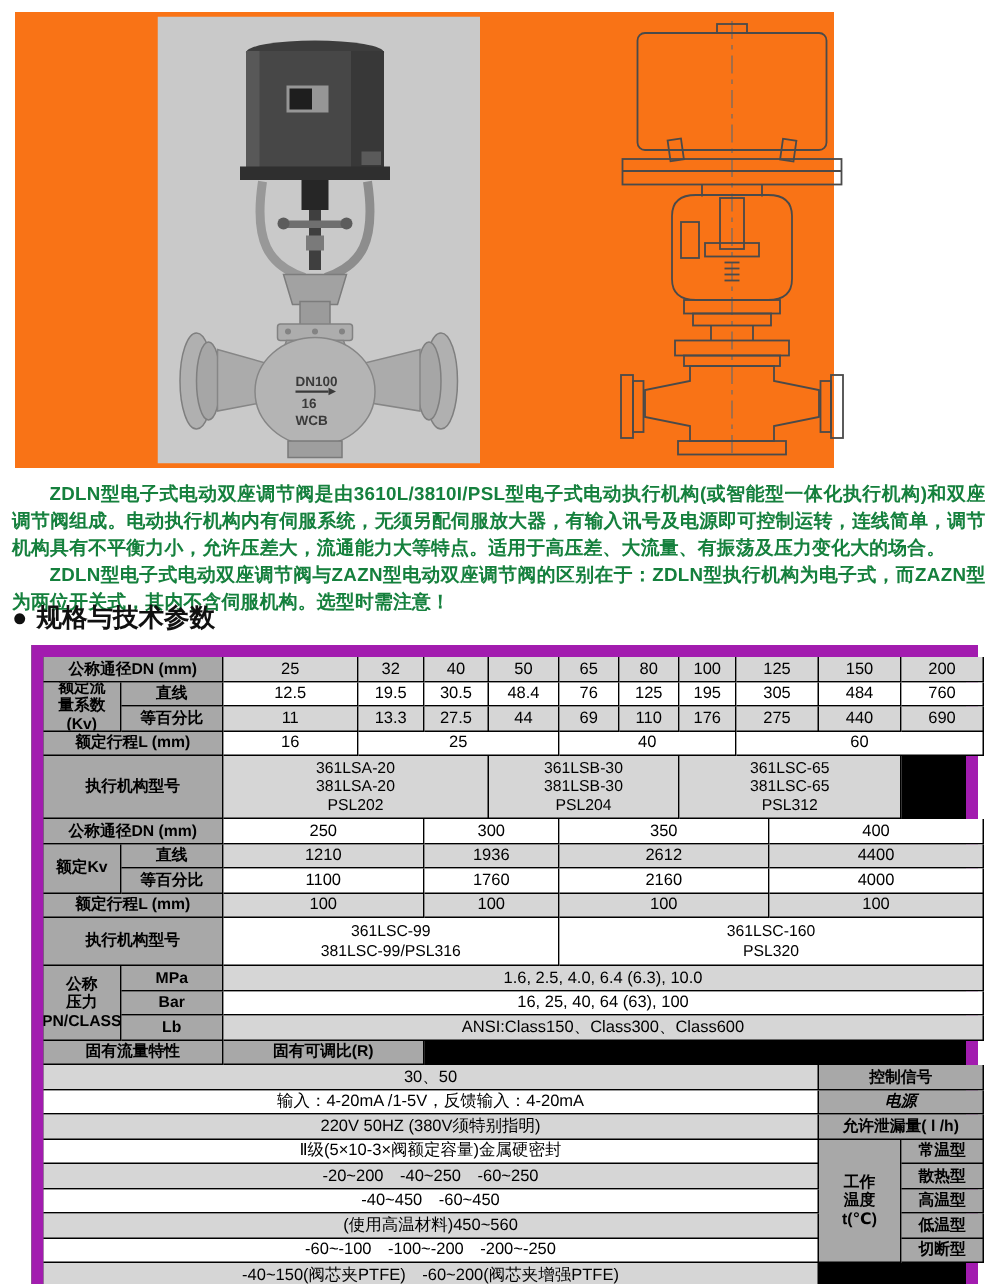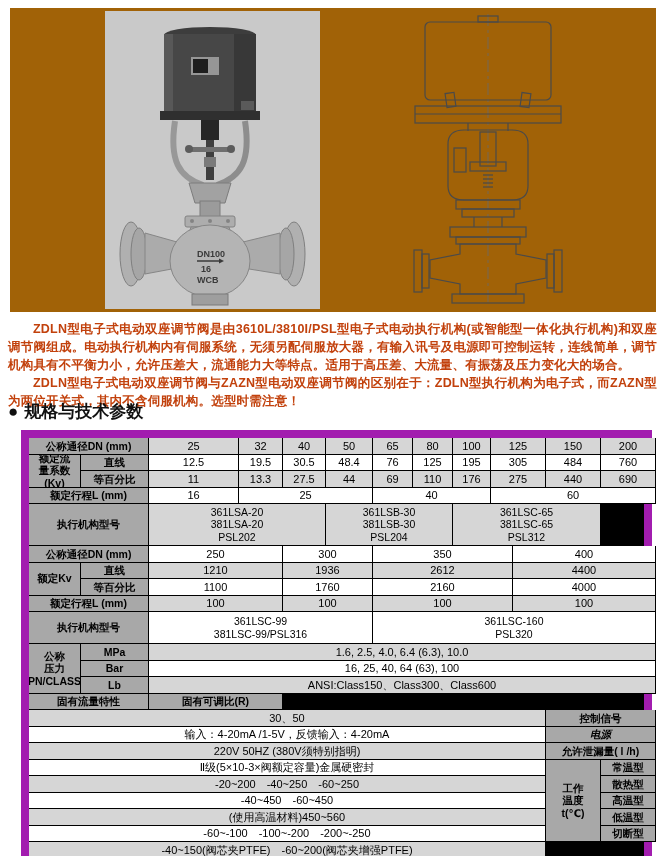--- a/index.html
+++ b/index.html
@@ -2,27 +2,27 @@
 <html style="--label-bg: #a8a8a8; --row-gray: #d6d6d6; --row-white: #ffffff;"><head>
 <meta charset="utf-8">
 <style>
   html,body{margin:0;padding:0;}
   body{
     width:665px;height:856px;background:#ffffff;position:relative;overflow:hidden;
     font-family:"Liberation Sans","DejaVu Sans",sans-serif;color:#111;
     -webkit-font-smoothing:antialiased;
   }
   
-  .image-panel{position:absolute;left:10px;top:8px;width:646px;height:304px;background:#a16207;}
+  .image-panel{position:absolute;left:10px;top:8px;width:546px;height:304px;background:#f97316;}
   .photo-svg{position:absolute;left:95px;top:3px;}
   .drawing-svg{position:absolute;left:378px;top:2px;}
   
   .intro{position:absolute;left:8px;top:320px;width:649px;}
   .intro p{
-    margin:0;font-size:12.5px;line-height:18px;font-weight:bold;color:#c2410c;
+    margin:0;font-size:12.5px;line-height:18px;font-weight:bold;color:#15803d;
     text-align:justify;text-indent:2em;letter-spacing:0.2px;
   }
   
   .section-title{
     position:absolute;left:8px;top:400px;margin:0;font-size:17px;font-weight:bold;color:#101010;
     display:flex;align-items:center;gap:6px;
   }
   .section-title .bullet{font-size:17px;line-height:1;}
   
   .spec-table{

